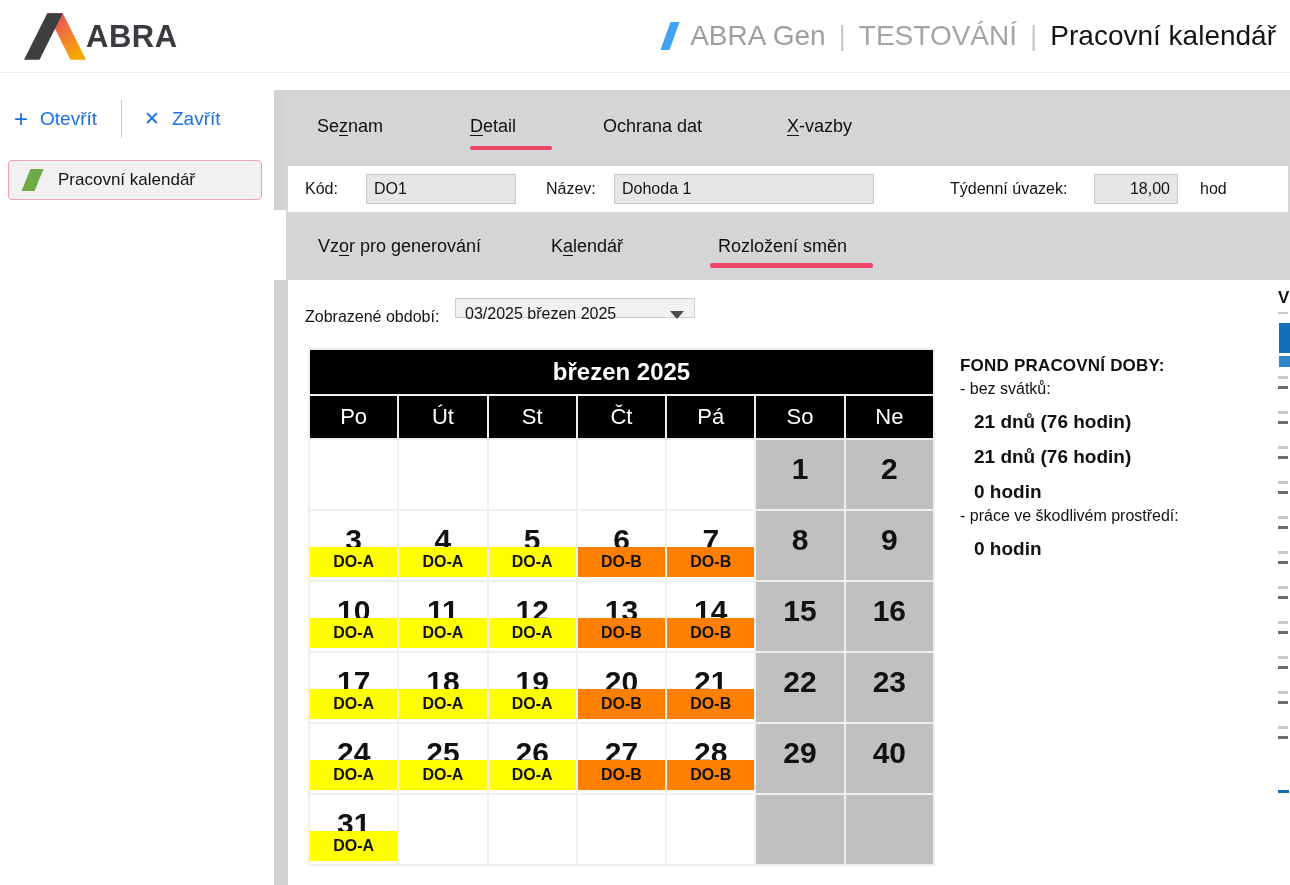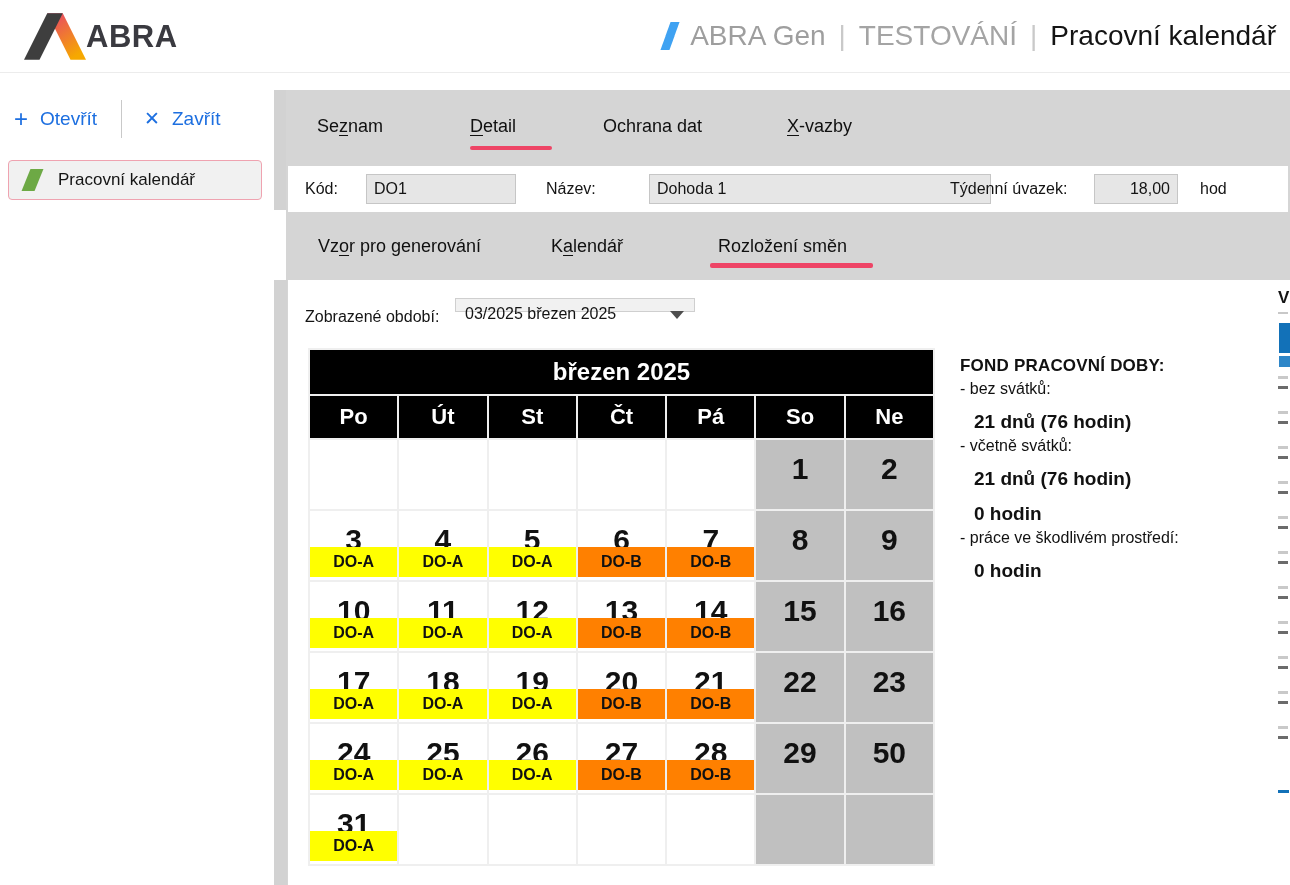--- a/index.html
+++ b/index.html
@@ -45,28 +45,28 @@
   .form-row { position:absolute; left:2px; top:76px; width:1000px; height:46px; background:#fff; }
   .f-label { position:absolute; top:14px; font-size:16px; color:#141414; white-space:nowrap; }
   .f-input { position:absolute; top:8px; height:30px; background:#e6e6e6; border:1px solid #c6c6c6; font-size:16px; color:#141414; line-height:28px; padding:0 7px; white-space:nowrap; overflow:hidden; }
   .f-right { text-align:right; }
 
   
   .content { position:absolute; left:288px; top:280px; width:1002px; height:605px; background:#fff; }
   .gray-gap { position:absolute; left:274px; top:280px; width:13px; height:605px; background:#d2d2d2; }
 
   .period-label { position:absolute; left:17px; top:28px; font-size:16px; color:#141414; }
-  .combo { position:absolute; left:167px; top:18px; width:240px; height:14px; background:#f1f1f1; border:1px solid #cfcfcf; font-size:16px; color:#141414; line-height:29px; padding-left:9px; }
+  .combo { position:absolute; left:167px; top:18px; width:240px; height:20px; background:#f1f1f1; border:1px solid #cfcfcf; font-size:16px; color:#141414; line-height:29px; padding-left:9px; }
   .combo-arrow { position:absolute; right:10px; top:12px; width:0; height:0; border-left:7px solid transparent; border-right:7px solid transparent; border-top:8px solid #4d4d4d; }
 
   
   .calendar { position:absolute; left:20px; top:68px; width:627px; border-collapse:collapse; table-layout:fixed; }
   .calendar td, .calendar th { border:2px solid #efefef; padding:8px; }
   .cal-title th { background:#000; color:#fff; font-size:24px; font-weight:bold; height:40px; text-align:center; }
-  .cal-days th { background:#000; color:#fff; font-size:22px; font-weight:bold; height:31px; text-align:center; }
+  .cal-days th { background:#000; color:#fff; font-size:22px; font-weight:normal; height:31px; text-align:center; }
   .calendar td { height:71px; background:#fff; position:relative; vertical-align:top; }
   .calendar td.weekend { background:#c0c0c0; }
   .daynum { font-size:30px; font-weight:bold; color:#111; text-align:center; line-height:36px; margin-top:3px; }
   .shift { position:absolute; left:0; right:0; bottom:3px; height:30px; line-height:30px; font-size:16px; font-weight:bold; color:#111; text-align:center; }
 
   
   .fond { position:absolute; left:672px; top:76px; width:305px; color:#111; }
   .fond-title { font-size:17px; font-weight:bold; letter-spacing:0.2px; }
   .fond-label { font-size:16px; margin-top:4px; }
   .fond-label.gap-before { margin-top:68px; }
@@ -138,21 +138,21 @@
     <div class="tab" style="left:31px"><span>Se</span><u>z</u><span>nam</span></div>
     <div class="tab" style="left:184px"><span></span><u>D</u><span>etail</span></div>
     <div class="tab" style="left:317px"><span>Ochrana dat</span><u></u><span></span></div>
     <div class="tab" style="left:501px"><span></span><u>X</u><span>-vazby</span></div>
     <div class="tab-underline"></div>
 
     <div class="form-row">
       <span class="f-label" style="left:17px">Kód:</span>
       <div class="f-input" style="left:78px;width:150px">DO1</div>
       <span class="f-label" style="left:258px">Název:</span>
-      <div class="f-input" style="left:361px;width:342px">Dohoda 1</div>
+      <div class="f-input" style="left:326px;width:260px">Dohoda 1</div>
       <span class="f-label" style="left:662px">Týdenní úvazek:</span>
       <div class="f-input f-right" style="left:806px;width:84px">18,00</div>
       <span class="f-label" style="left:912px">hod</span>
     </div>
 
     <div class="subtab" style="left:32px"><span>Vz</span><u>o</u><span>r pro generování</span></div>
     <div class="subtab" style="left:265px"><span>K</span><u>a</u><span>lendář</span></div>
     <div class="subtab" style="left:432px"><span>Rozložení směn</span><u></u><span></span></div>
     <div class="subtab-underline"></div>
   </div>
@@ -307,21 +307,21 @@
               <div class="shift" style="background: rgb(255, 128, 0);">DO-B</div>
             </td>
             <td>
               <div class="daynum">28</div>
               <div class="shift" style="background: rgb(255, 128, 0);">DO-B</div>
             </td>
             <td class="weekend">
               <div class="daynum">29</div>
             </td>
             <td class="weekend">
-              <div class="daynum">50</div>
+              <div class="daynum">40</div>
             </td>
           </tr>
           <tr>
             <td>
               <div class="daynum">31</div>
               <div class="shift" style="background: rgb(255, 255, 0);">DO-A</div>
             </td>
             <td>
               <div class="daynum"></div>
             </td>
@@ -342,21 +342,20 @@
             </td>
           </tr>
         </tbody>
     </table>
 
     <div class="fond">
       <div class="fond-title">FOND PRACOVNÍ DOBY:</div>
       <div id="fond-items">
           <div class="fond-label">- bez svátků:</div>
           <div class="fond-value">21 dnů (76 hodin)</div>
-          <div class="fond-label">- včetně svátků:</div>
           <div class="fond-value">21 dnů (76 hodin)</div>
           <div class="fond-value">0 hodin</div>
           <div class="fond-label">- práce ve škodlivém prostředí:</div>
           <div class="fond-value">0 hodin</div>
         </div>
     </div>
 
     <div class="edge-strip">
       <div class="edge-v">V</div>
       <div class="edge-dash"></div>

